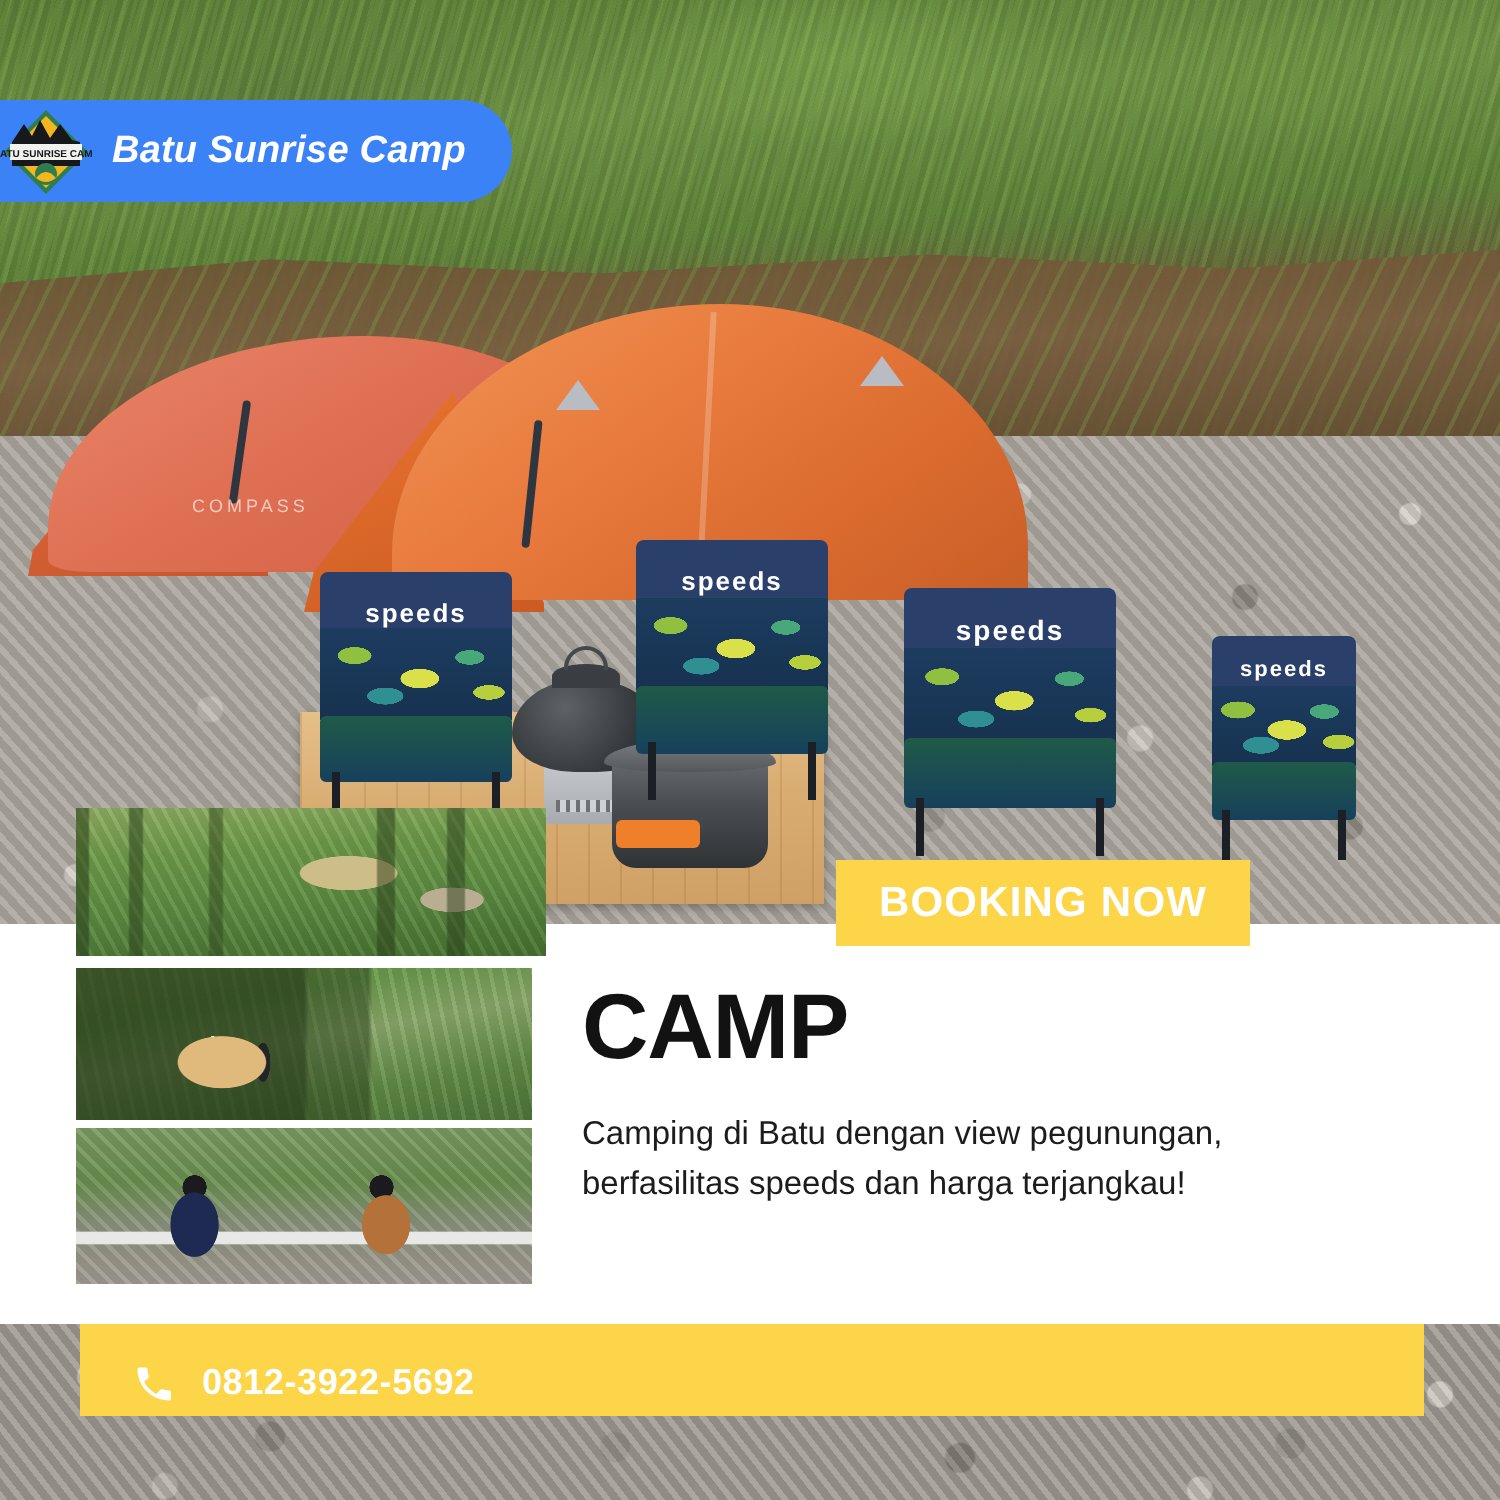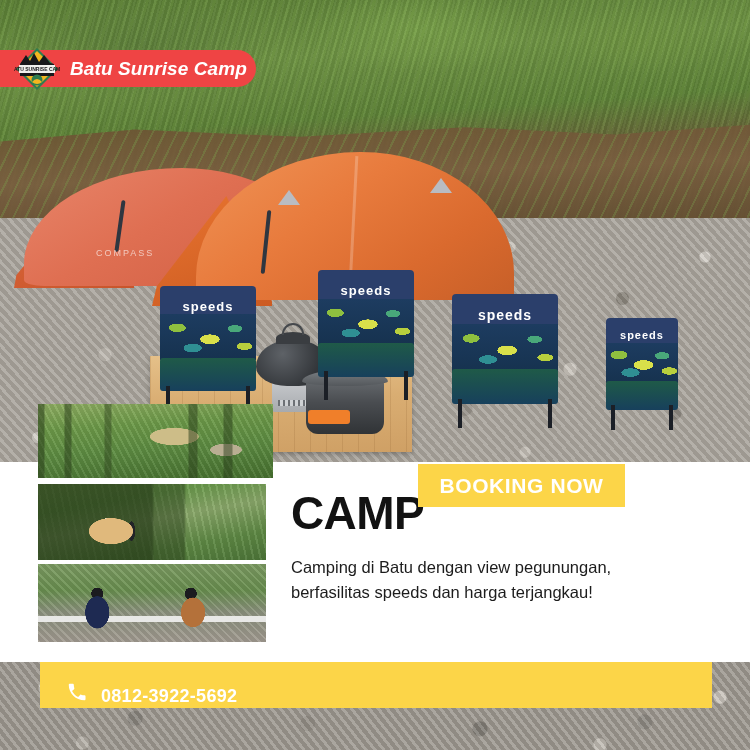--- a/index.html
+++ b/index.html
@@ -196,34 +196,34 @@
       radial-gradient(circle at 47% 96%, #9e9991 0 6px, rgba(0,0,0,0) 7px),
       radial-gradient(circle at 80% 94%, #c0bbb3 0 6px, rgba(0,0,0,0) 7px);
   }
   .footstrip:after{
     content:""; position:absolute; inset:0;
     background:repeating-linear-gradient(52deg, rgba(255,255,255,.14) 0 3px, rgba(70,66,62,.14) 3px 7px);
   }
 
   
   .header-pill{
-    position:absolute; left:0; top:50px; width:256px; height:37px;
-    background:#ef4444; border-radius:0 26px 26px 0;
-    display:flex; align-items:center; gap:10px; padding-left:14px; z-index:20;
+    position:absolute; left:0; top:50px; width:256px; height:51px;
+    background:#3b82f6; border-radius:0 26px 26px 0;
+    display:flex; align-items:center; gap:10px; padding-left:0; z-index:20;
   }
   .logo-mark{ width:46px; height:46px; position:relative; flex:0 0 46px; }
   .brand-name{
     font-size:19px; font-weight:bold; font-style:italic; color:#ffffff;
     letter-spacing:.1px; white-space:nowrap;
   }
 
   
   .booking-badge{
     position:absolute; left:418px; top:430px; width:207px; height:43px;
-    background:#FCD548; display:flex; align-items:center; justify-content:center; z-index:18;margin-top:34px;
+    background:#FCD548; display:flex; align-items:center; justify-content:center; z-index:18;
   }
   .booking-badge span{
     color:#ffffff; font-size:21px; font-weight:bold; letter-spacing:.6px;
   }
 
   
   .title-block{ position:absolute; left:291px; top:490px; width:400px; z-index:15; }
   .title-line{
     font-size:46px; line-height:47px; font-weight:bold; color:#121212;
     letter-spacing:-.6px;
@@ -285,21 +285,21 @@
       radial-gradient(ellipse 9px 9px at 67% 38%, #1b1b1f 0 66%, rgba(0,0,0,0) 68%),
       linear-gradient(180deg, rgba(0,0,0,0) 66%, #e8e8e6 67% 74%, rgba(0,0,0,0) 75%),
       repeating-linear-gradient(45deg, rgba(255,255,255,.08) 0 2px, rgba(0,0,0,.08) 2px 6px);
   }
 
   
   .contact-bar{
     position:absolute; left:40px; top:662px; width:672px; height:46px;
     background:#FCD548; display:flex; align-items:center; z-index:22;
   }
-  .contact-item{ display:flex; align-items:flex-end; gap:13px;margin-top:18px; }
+  .contact-item{ display:flex; align-items:flex-start; gap:13px;margin-top:18px; }
   .phone-item{ margin-left:26px; }
   .web-item{ margin-left:146px; }
   .contact-text{
     color:#ffffff; font-size:18px; font-weight:bold; letter-spacing:.3px; white-space:nowrap;
   }
 </style>
 </head>
 <body>
 
 <div id="poster">

